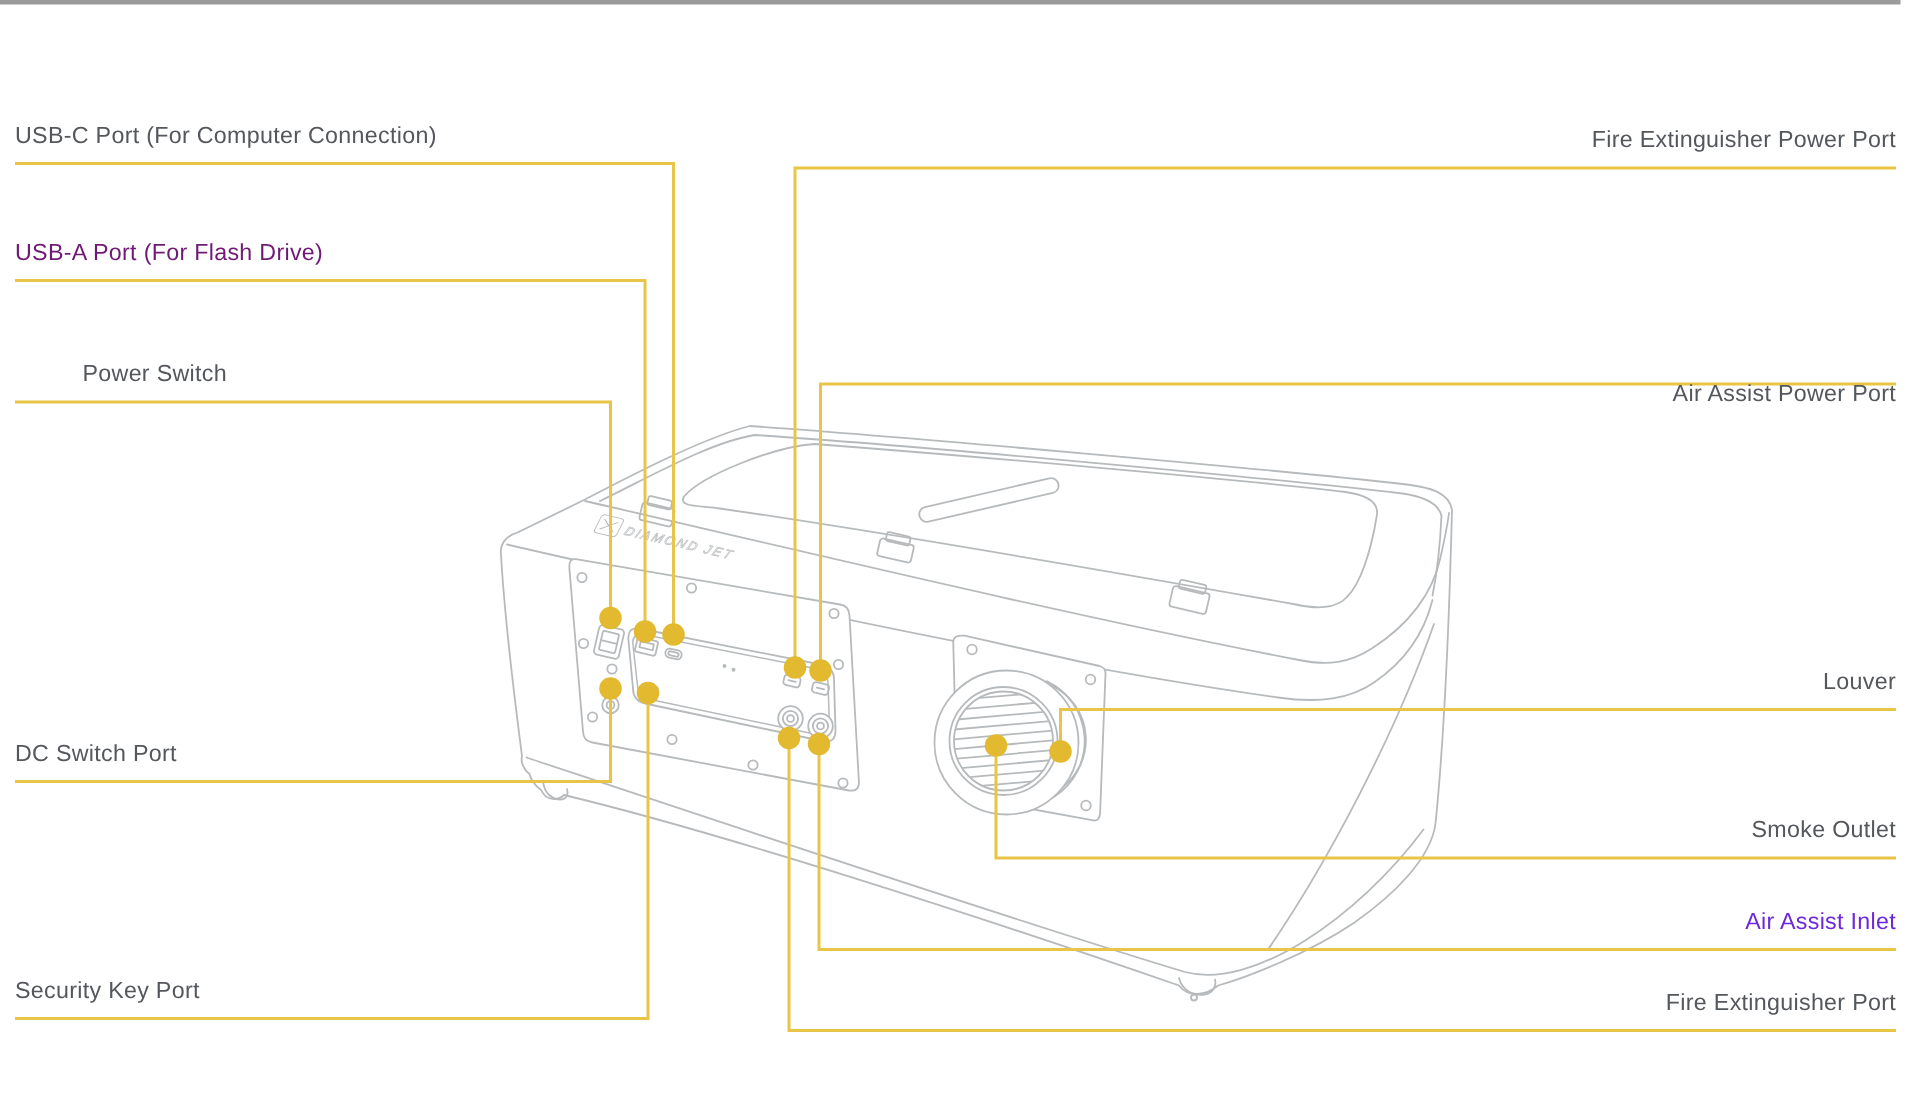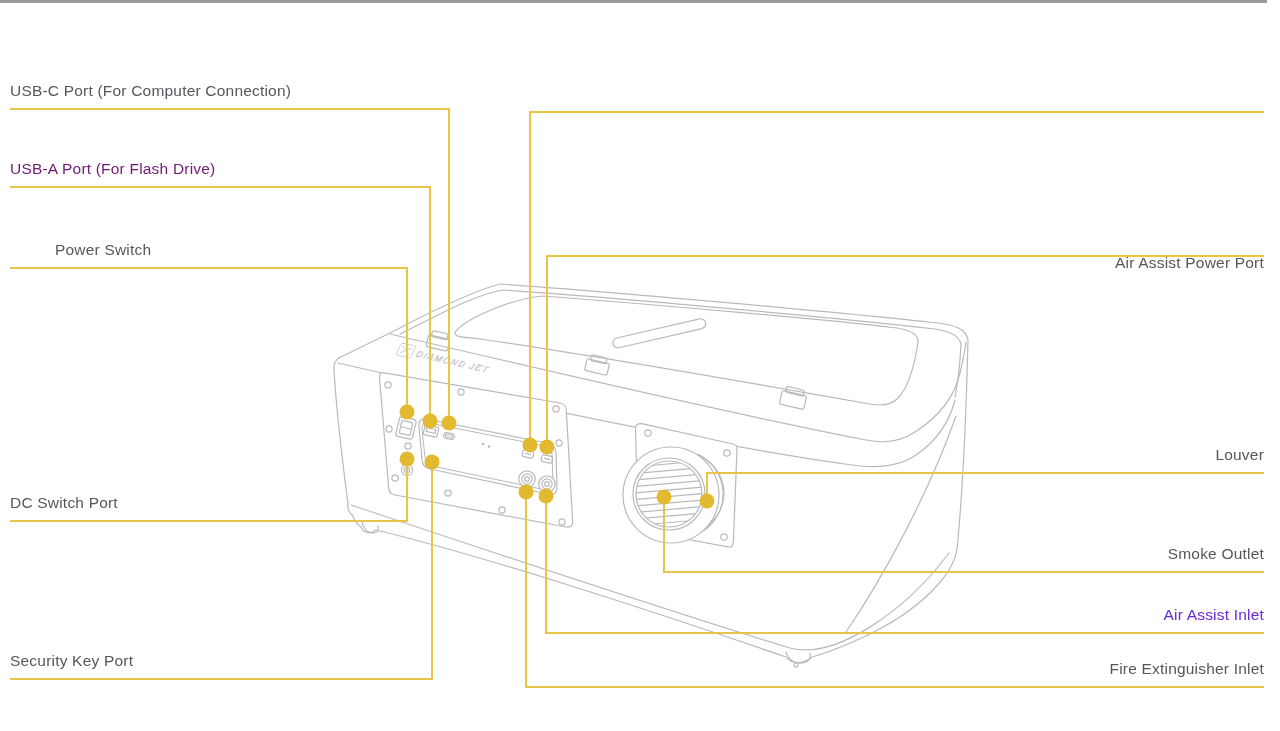--- a/index.html
+++ b/index.html
@@ -226,19 +226,20 @@
         </g>
       </g>
   </svg>
 
   <div class="callout-label left" style="top: 81px; color: rgb(84, 87, 92); left: 10px;">USB-C Port (For Computer Connection)</div>
   <div class="callout-label left" style="top: 159px; color: #701a75; left: 10px;">USB-A Port (For Flash Drive)</div>
   <div class="callout-label left" style="top: 240px; color: rgb(84, 87, 92); left: 10px; margin-left: 45px;">Power Switch</div>
   <div class="callout-label left" style="top: 493px; color: rgb(84, 87, 92); left: 10px;">DC Switch Port</div>
   <div class="callout-label left" style="top: 651px; color: rgb(84, 87, 92); left: 10px;">Security Key Port</div>
 
+  <div class="callout-label right" style="top: 84px; color: rgb(84, 87, 92); right: 16px;">Fire Extinguisher Power Port</div>
   <div class="callout-label right" style="top: 228px; color: rgb(84, 87, 92); right: 16px; margin-top: 25px;">Air Assist Power Port</div>
   <div class="callout-label right" style="top: 445px; color: rgb(84, 87, 92); right: 16px;">Louver</div>
   <div class="callout-label right" style="top: 544px; color: rgb(84, 87, 92); right: 16px;">Smoke Outlet</div>
   <div class="callout-label right" style="top: 605px; color: #6d28d9; right: 16px; margin-left: 48px;">Air Assist Inlet</div>
-  <div class="callout-label right" style="top: 659px; color: rgb(84, 87, 92); right: 16px;">Fire Extinguisher Inlet</div>
+  <div class="callout-label right" style="top: 659px; color: rgb(84, 87, 92); right: 16px;">Fire Extinguisher Port</div>
 
 </div>
 
 </body></html>

